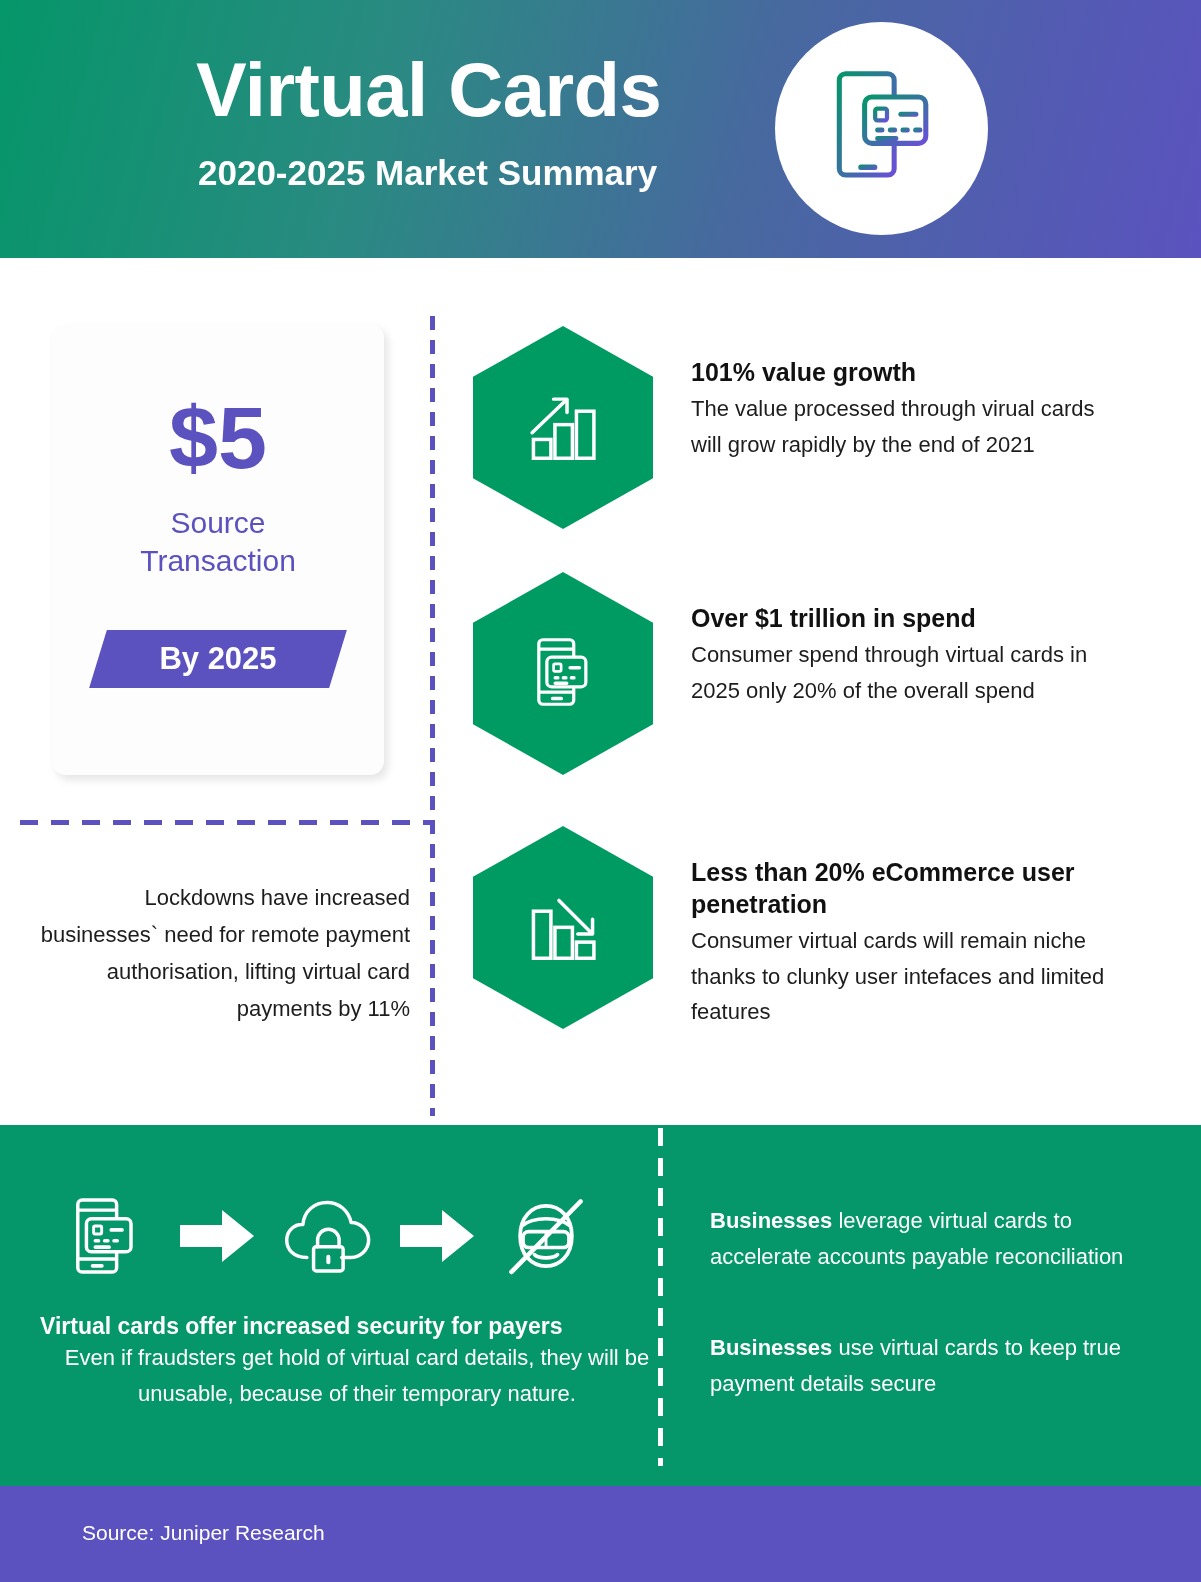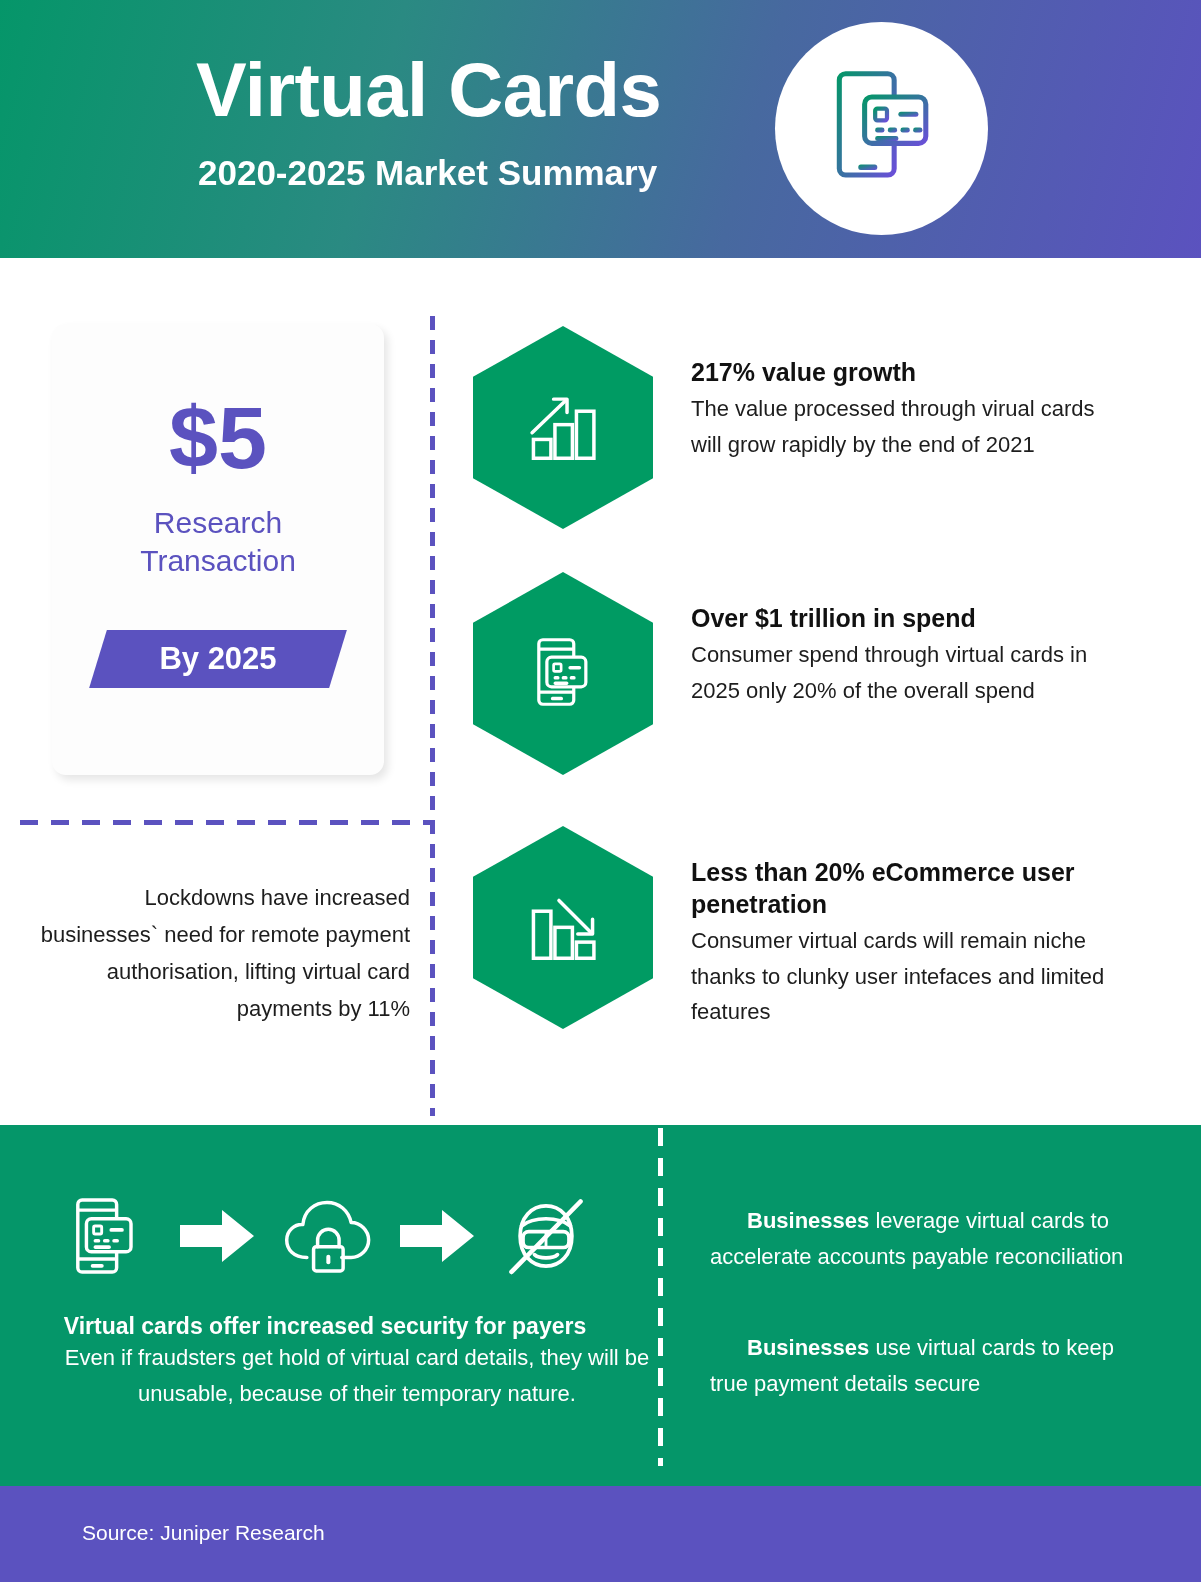--- a/index.html
+++ b/index.html
@@ -214,21 +214,21 @@
     height: 105px;
     display: flex;
     align-items: center;
     justify-content: space-between;
   }
   .green-left-title {
     position: absolute;
     left: 40px;
     top: 1310px;
     width: 570px;
-    text-align: center;
+    text-align: left;
     font-size: 23px;
     font-weight: bold;
     color: #ffffff;
     line-height: 1.4;
   }
   .green-left-body {
     position: absolute;
     left: 30px;
     top: 1340px;
     width: 590px;
@@ -239,21 +239,21 @@
     margin-left: 32px;
   }
   .green-right-item {
     position: absolute;
     left: 710px;
     width: 440px;
     font-size: 22px;
     color: #ffffff;
     line-height: 1.62;
   }
-  .green-right-item b { font-weight: bold; margin-left: 37px; }
+  .green-right-item b { font-weight: bold; }
   .gri-1 { top: 1203px; }
   .gri-2 { top: 1330px; }
 
   
   .footer {
     position: absolute;
     left: 0;
     top: 1486px;
     width: 1201px;
     height: 96px;
@@ -298,21 +298,21 @@
           <rect x="47" y="32.5" width="4.4" height="2.4" rx="1.1" fill="url(#gradHdr)"></rect>
           <rect x="29" y="36.5" width="11" height="2.4" rx="1.1" fill="url(#gradHdr)"></rect>
         </svg>
       </span>
     </div>
   </div>
 
   <div class="stat-card">
     <div class="stat-value">$5</div>
     <div class="stat-label">
-      <div>Research</div>
+      <div>Source</div>
       <div>Transaction</div>
     </div>
     <div class="stat-chip-wrap">
       <div class="stat-chip"></div>
       <div class="stat-chip-text">By 2025</div>
     </div>
   </div>
 
   <div class="v-divider"></div>
   <div class="h-divider"></div>
@@ -325,21 +325,21 @@
         <svg width="86" height="86" viewBox="0 0 64 64" fill="none" stroke="#ffffff" stroke-width="2.6">
           <rect x="10" y="42" width="13" height="14"></rect>
           <rect x="26" y="31" width="13" height="25"></rect>
           <rect x="42" y="21" width="13" height="35"></rect>
           <path d="M9 37 L34 13" stroke-linecap="round"></path>
           <path d="M25 12 L35 12 L35 22" stroke-linecap="round" stroke-linejoin="round"></path>
         </svg>
       </span>
     </div>
     <div class="hex-text">
-      <p class="hex-heading">217% value growth</p>
+      <p class="hex-heading">101% value growth</p>
       <div class="hex-body">The value processed through virual cards will grow rapidly by the end of 2021</div>
     </div>
   </div>
 
   <div class="hex-row" style="top:572px;">
     <div class="hex">
       <span>
         <svg width="86" height="86" viewBox="0 0 64 64" fill="none" stroke="#ffffff" stroke-width="2.4">
           <rect x="14" y="8" width="26" height="48" rx="3"></rect>
           <line x1="14" y1="15" x2="40" y2="15"></line>

